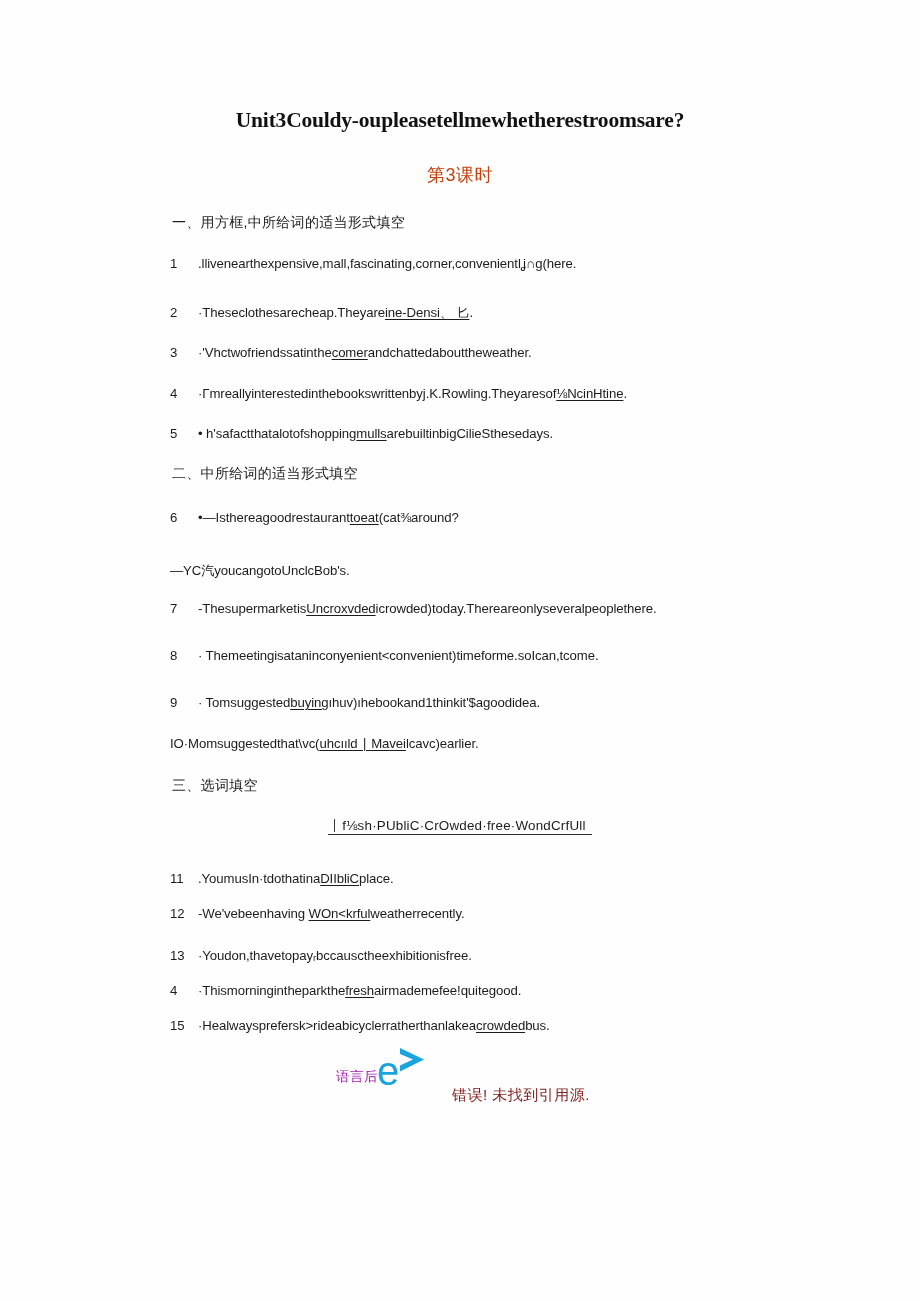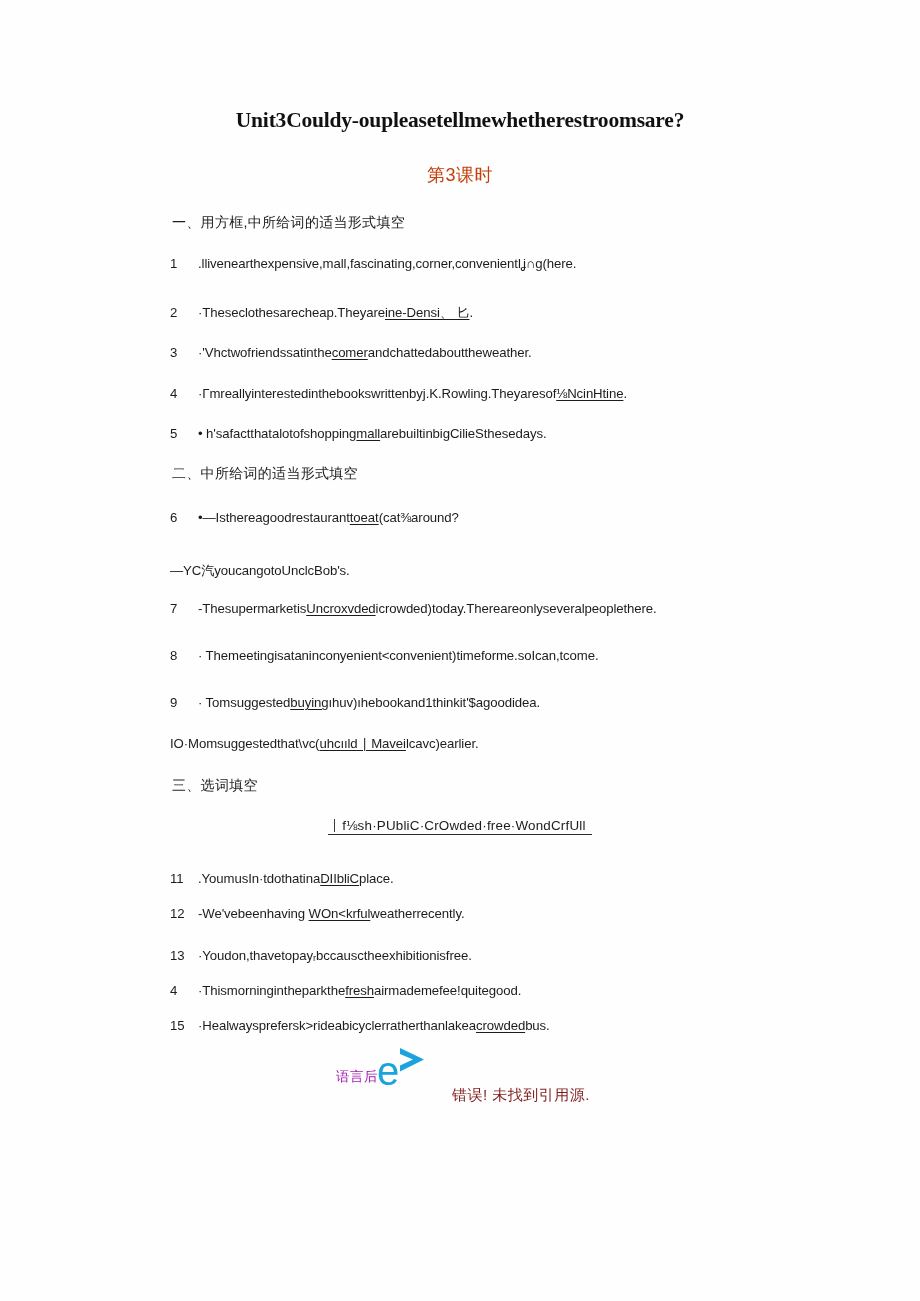--- a/index.html
+++ b/index.html
@@ -172,21 +172,21 @@
 
   <div class="q-row" style="top:345px;">
     <span class="q-num">3</span><span class="q-text">·'Vhctwofriendssatinthe</span><u class="blank">comer</u><span class="q-text">andchattedabouttheweather.</span>
   </div>
 
   <div class="q-row" style="top:386px;">
     <span class="q-num">4</span><span class="q-text">·Γmreallyinterestedinthebookswrittenbyj.K.Rowling.Theyaresof</span><u class="blank">⅛NcinHtine</u><span class="q-text">.</span>
   </div>
 
   <div class="q-row" style="top:426px;">
-    <span class="q-num">5</span><span class="q-text">• h'safactthatalotofshopping</span><u class="blank">mall</u><span class="q-text">arebuiltinbigCilieSthesedays.</span>
+    <span class="q-num">5</span><span class="q-text">• h'safactthatalotofshopping</span><u class="blank">mulls</u><span class="q-text">arebuiltinbigCilieSthesedays.</span>
   </div>
 
   <div class="section-heading" style="top:465px;">二、中所给词的适当形式填空</div>
 
   <div class="q-row" style="top:510px;">
     <span class="q-num">6</span><span class="q-text">•—Isthereagoodrestaurant</span><u class="blank">toeat</u><span class="q-text">(cat⅜around?</span>
   </div>
 
   <div class="cont-row" style="top:562px;">—YC汽youcangotoUnclcBob's.</div>
 

